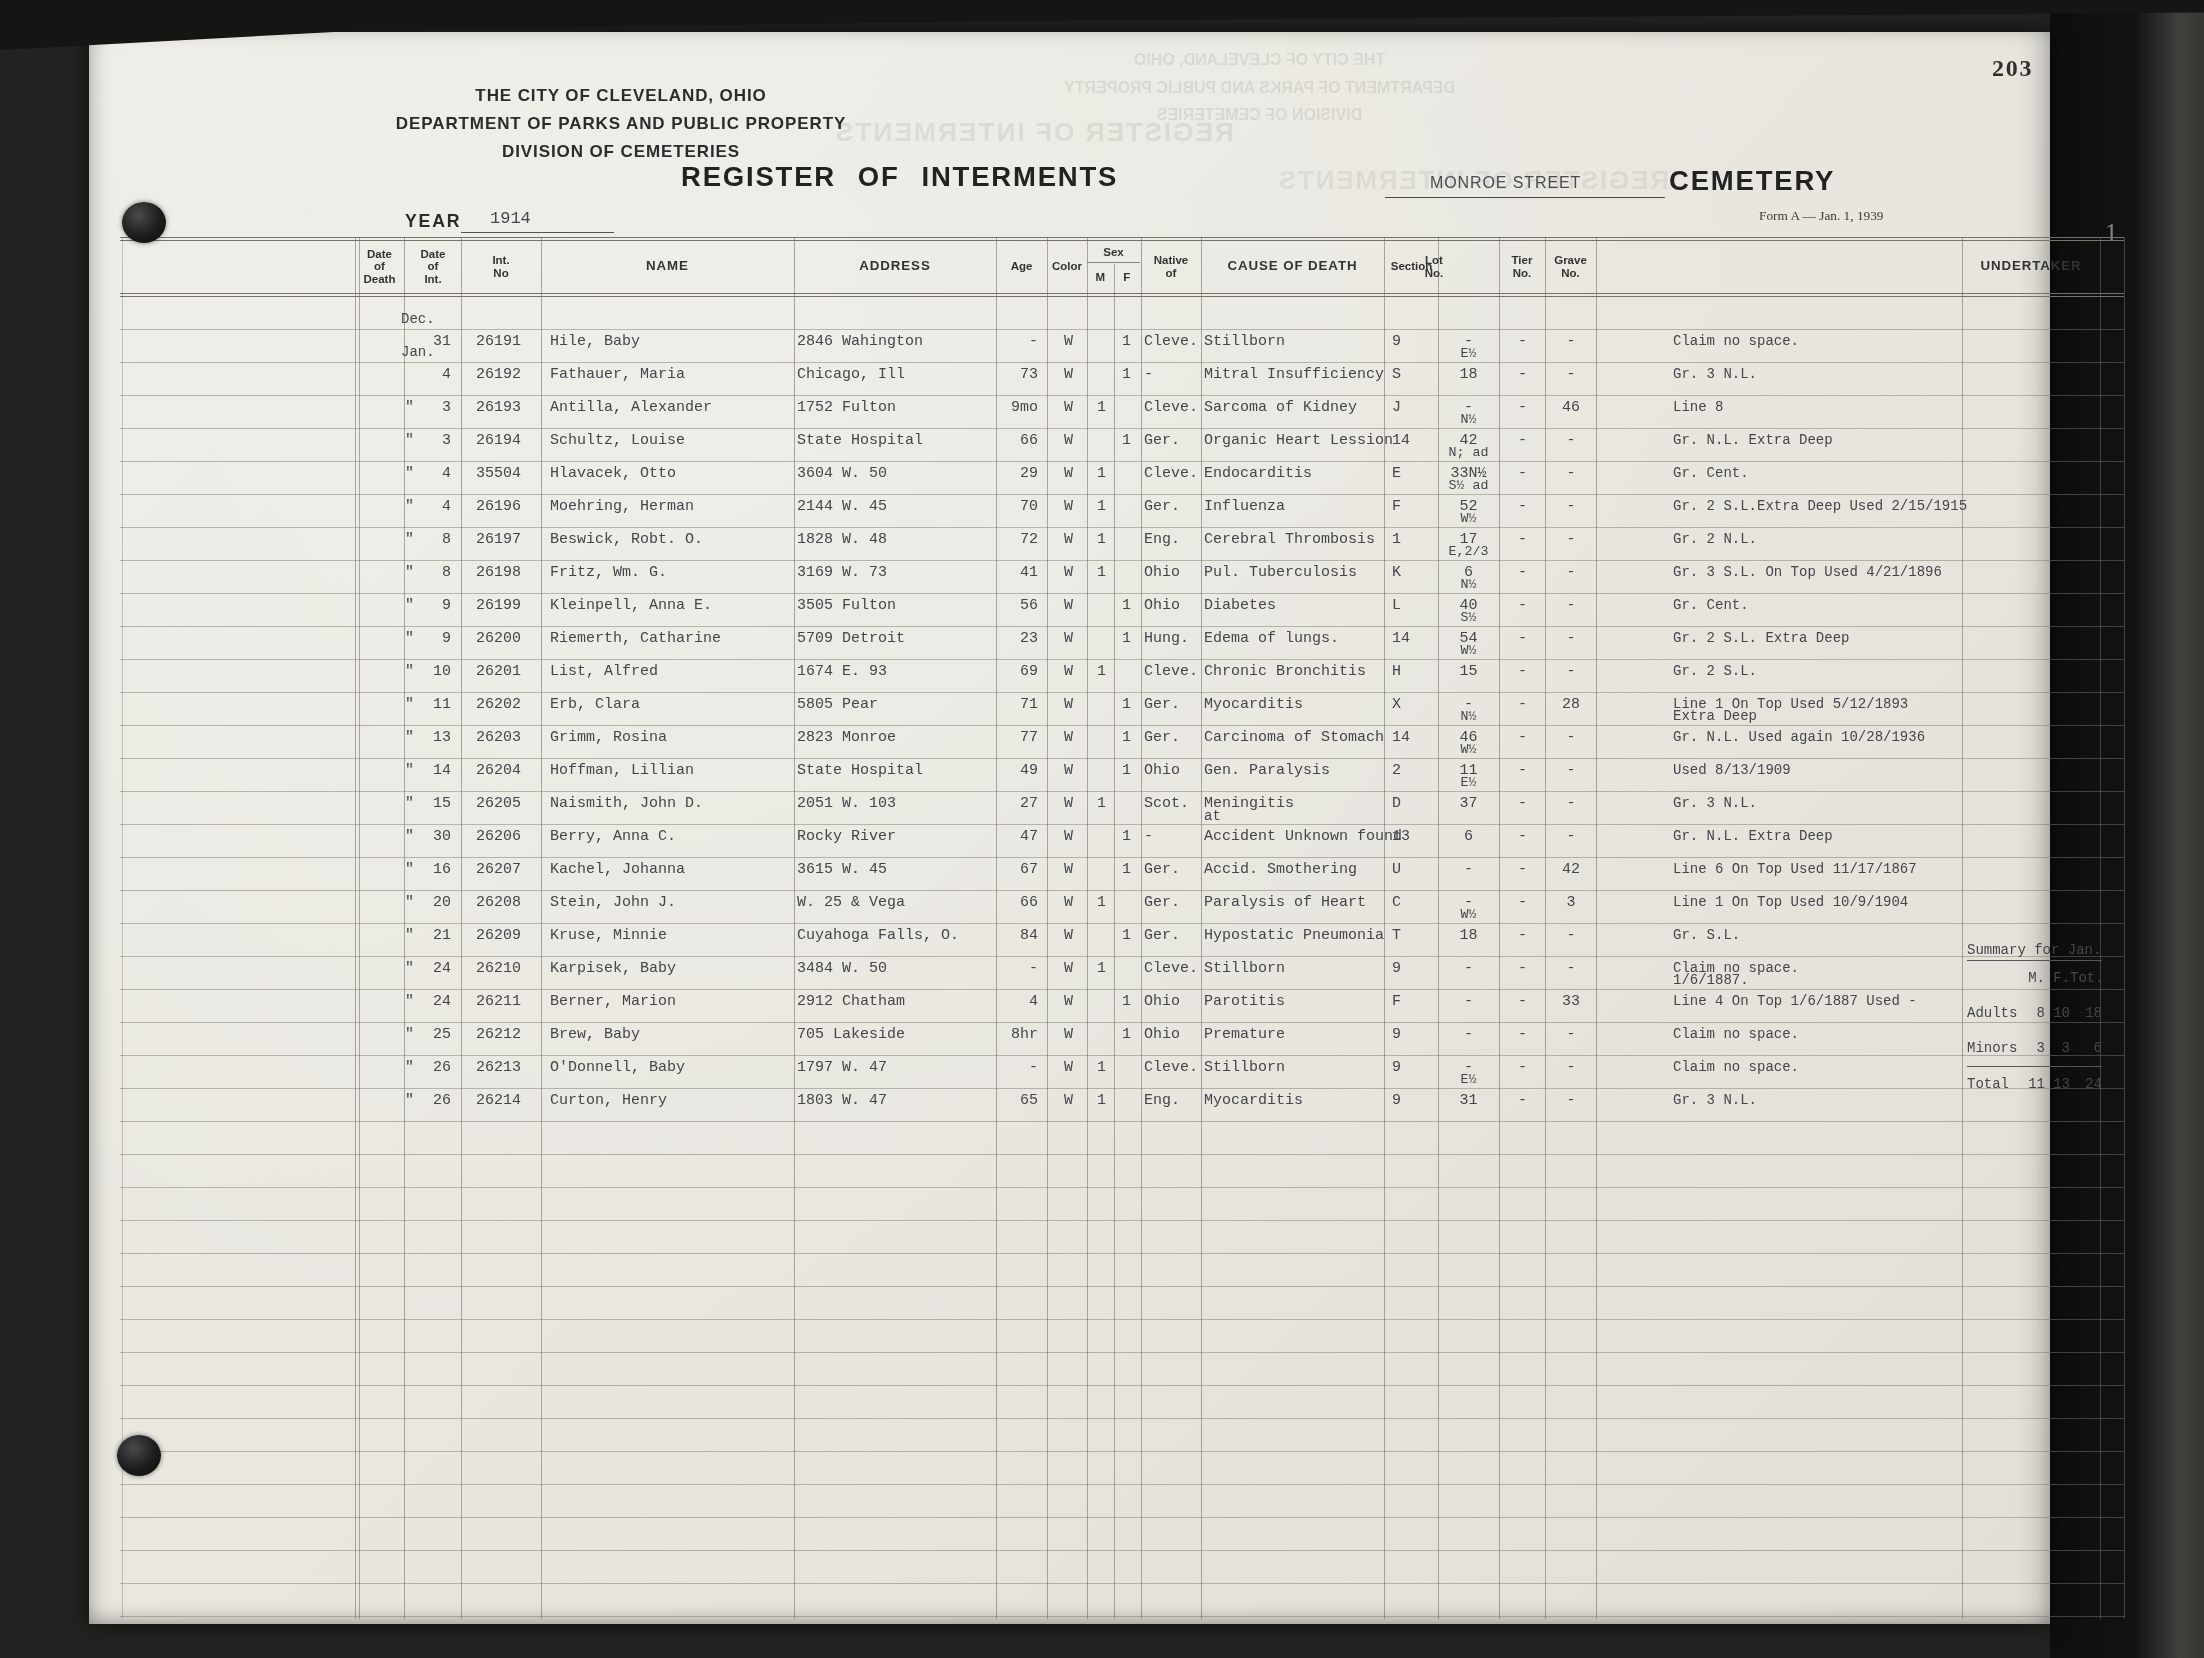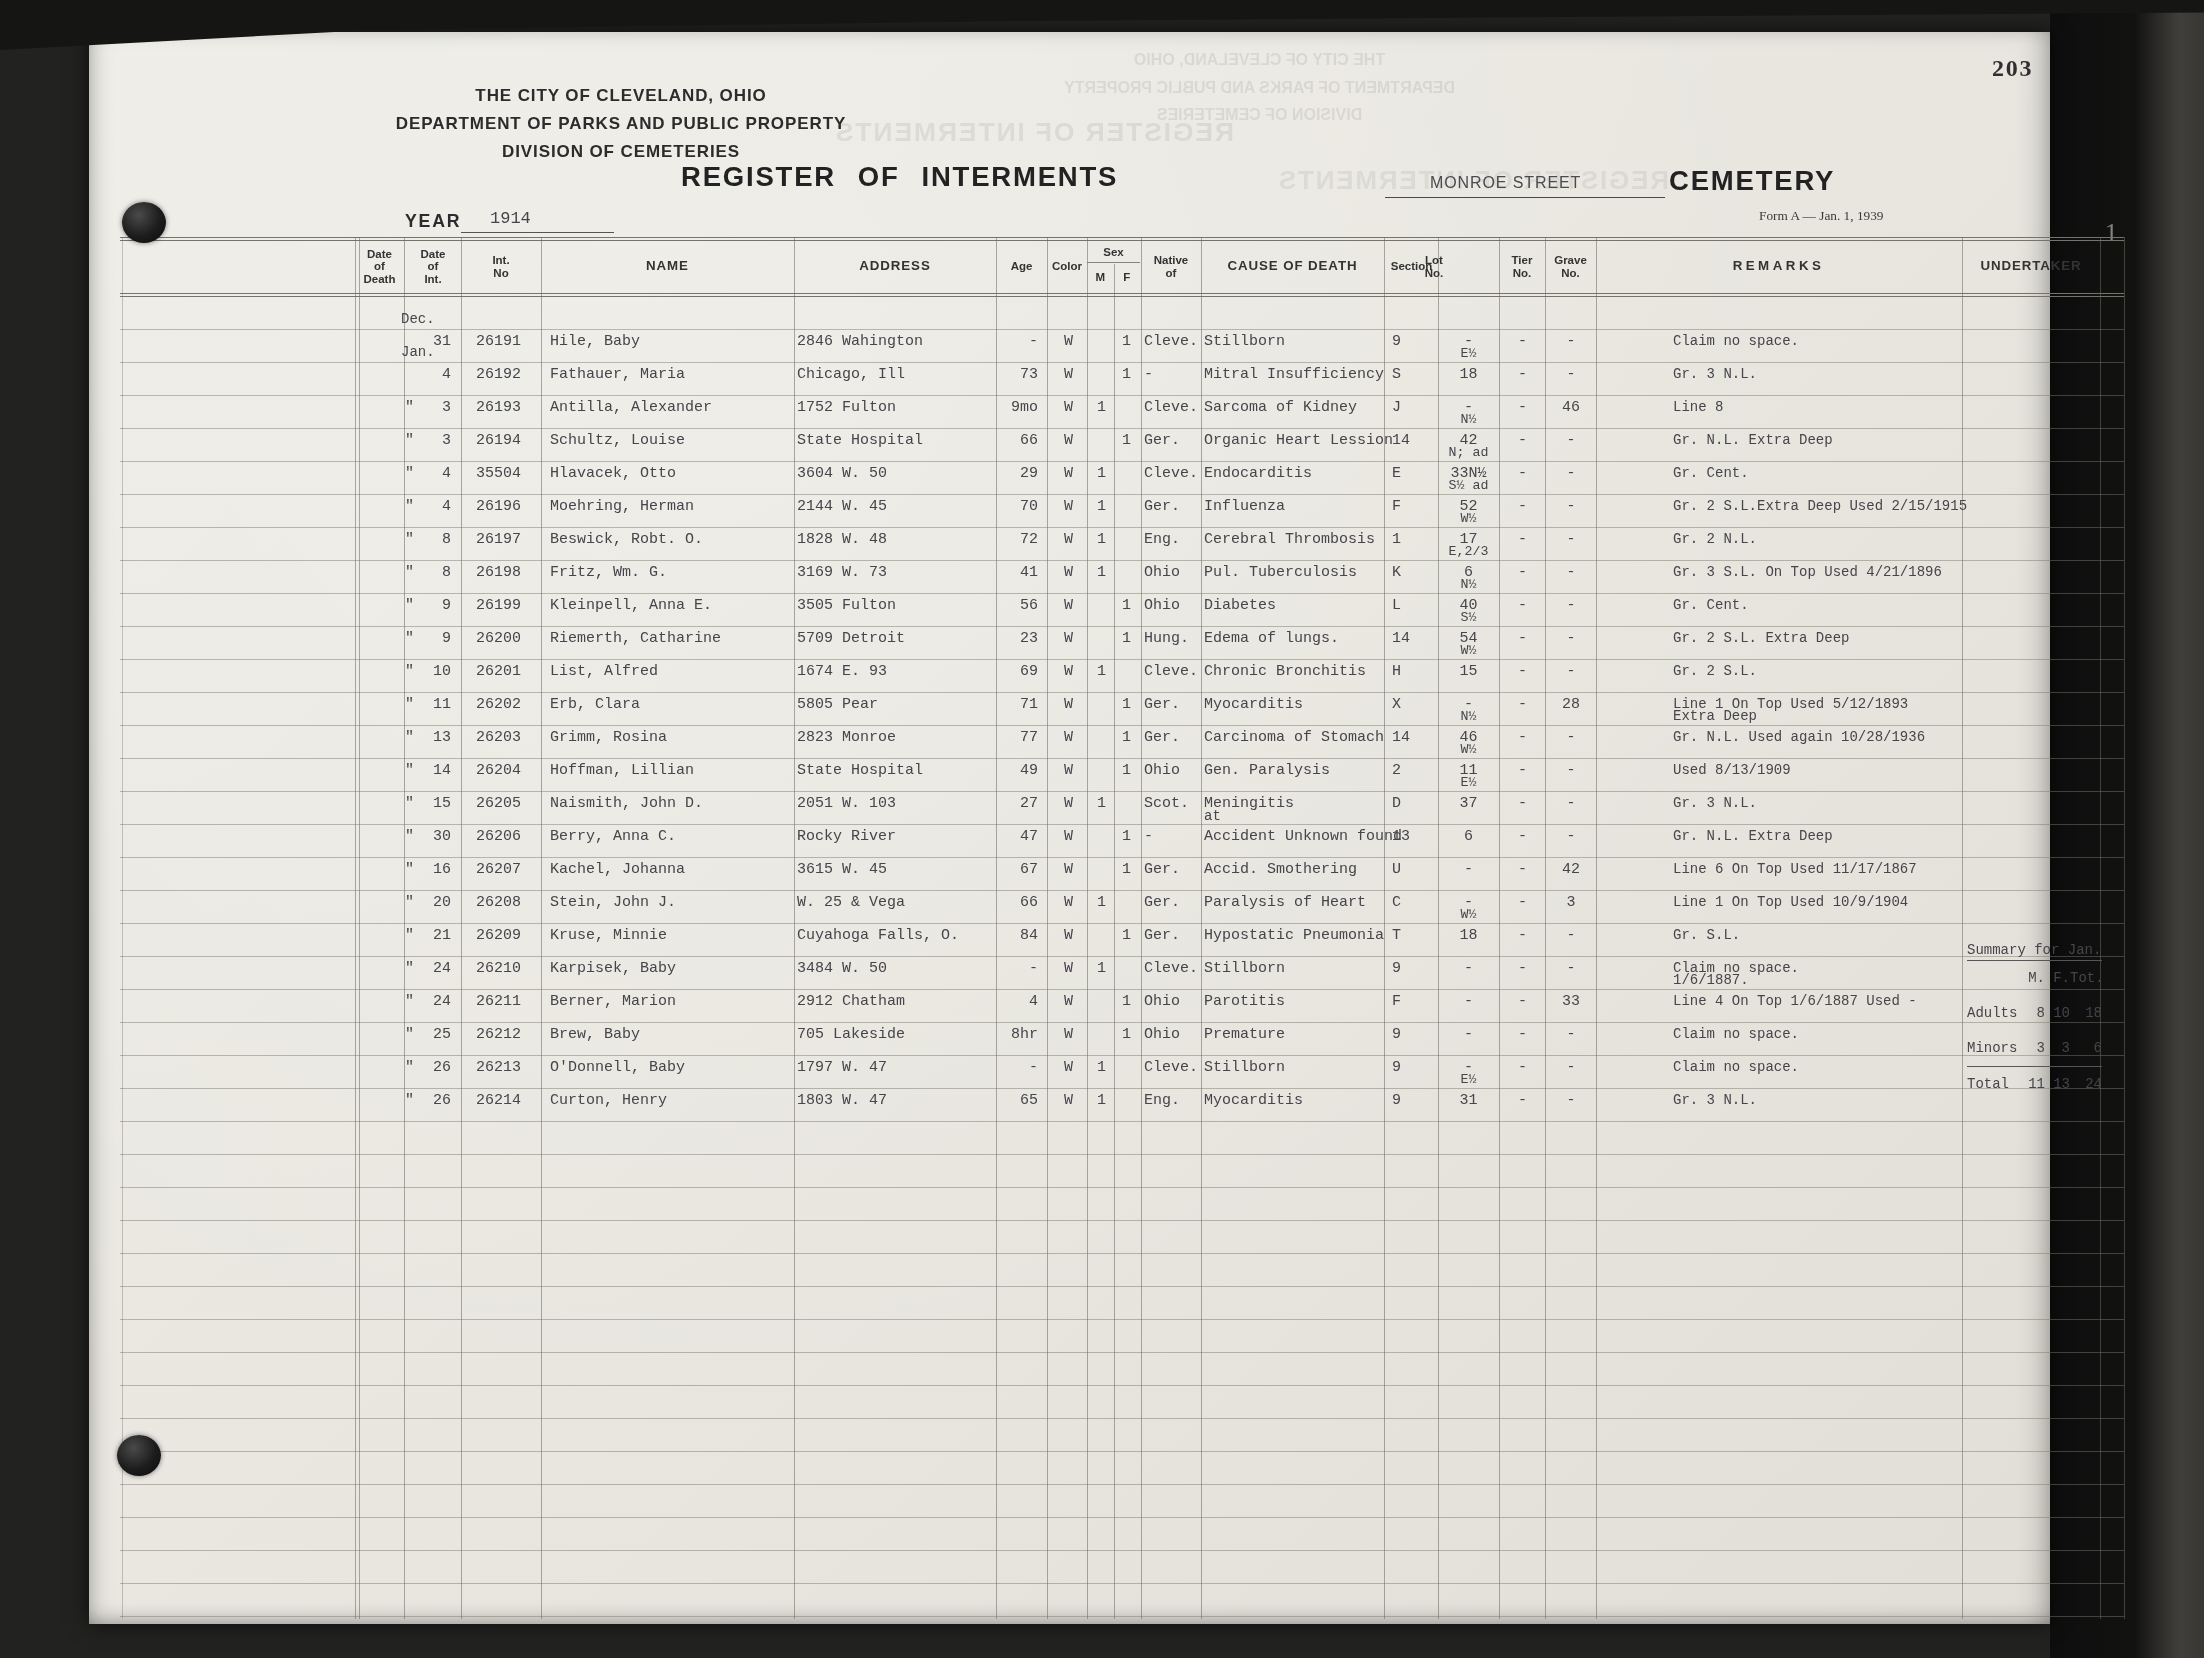--- a/index.html
+++ b/index.html
@@ -202,21 +202,20 @@
         <span>No.</span>
       </div>
       <div class="hc" style="left:1410px;width:46px">
         <span>Tier</span>
         <span>No.</span>
       </div>
       <div class="hc" style="left:1456px;width:51px">
         <span>Grave</span>
         <span>No.</span>
       </div>
-      <div class="hc big" style="left:1507px;width:365px;letter-spacing:3.5px">REMARKS</div>
       <div class="hc big" style="left:1873px;width:138px">UNDERTAKER</div>
     </div>
 
     <div class="rows">
         <div class="row">
     <span class="cell month">Dec.</span>
 
     <span class="cell day">31</span>
     <span class="cell ino">26191</span>
     <span class="cell nm">Hile, Baby</span>

